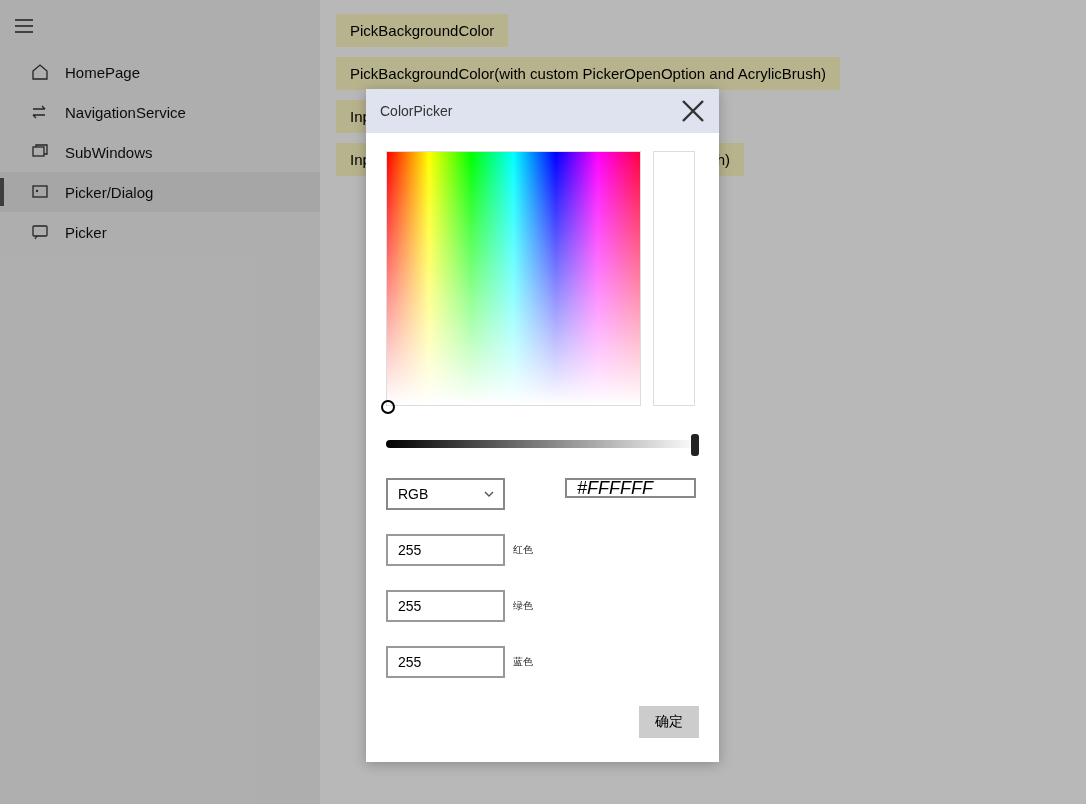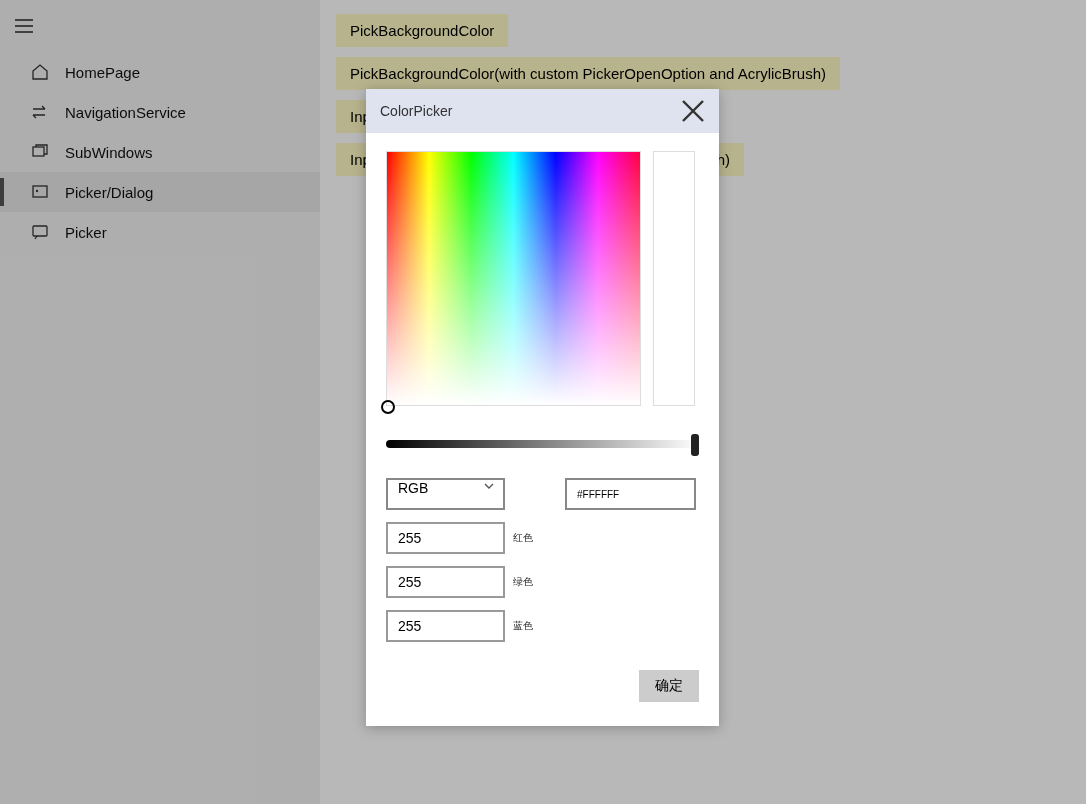--- a/index.html
+++ b/index.html
@@ -31,25 +31,25 @@
       linear-gradient(to right, #ff0000, #ffff00, #00ff00, #00ffff, #0000ff, #ff00ff, #ff0040);
   }
   .color-thumb { position:absolute; width:14px; height:14px; border:2px solid #000; border-radius:50%; left:-6px; bottom:-9px; background:transparent; pointer-events:none; }
   .preview-swatch { width:42px; height:255px; border:1px solid #ddd; background:#fff; }
 
   .value-slider { margin-top: 30px; position:relative; height:16px; display:flex; align-items:center; }
   .value-track { height:8px; flex:1; border-radius:4px; background: linear-gradient(to right, #000, #fff); }
   .value-thumb { position:absolute; right:0; top:-2px; width:8px; height:22px; background:#222; border-radius:3px; }
 
   .inputs-row { display:flex; gap:60px; margin-top:26px; }
-  .select-box { width:119px; height:32px; border:2px solid #888; display:flex; justify-content:space-between; padding:0 8px 0 10px; cursor:pointer;gap:8px; }
+  .select-box { width:119px; height:32px; border:2px solid #888; display:flex; align-items:center; justify-content:space-between; padding:0 8px 0 10px; cursor:pointer;gap:8px; }
   .select-box svg { width:12px; height:12px; }
-  .hex-input { width:131px; height:32px; border:2px solid #888; padding:0 10px; font-size:10px; }
+  .hex-input { width:131px; height:20px; border:2px solid #888; padding:0 10px; font-size:18px;font-style:italic; }
 
-  .chan-row { display:flex; align-items:center; gap:8px; margin-top:12px; }
+  .chan-row { display:flex; align-items:center; gap:8px; margin-top:24px; }
   .chan-input { width:119px; height:32px; border:2px solid #999; padding:0 10px; font-size:14px; }
   .chan-label { font-size:10px; color:#222; }
 
   .confirm-row { margin-top:28px; display:flex; justify-content:flex-end; }
   .confirm-btn { background:#ccc; color:#000; padding:7px 16px; font-size:14px; border:none; cursor:pointer; }
 </style>
 </head>
 <body>
 
 <div class="app">

